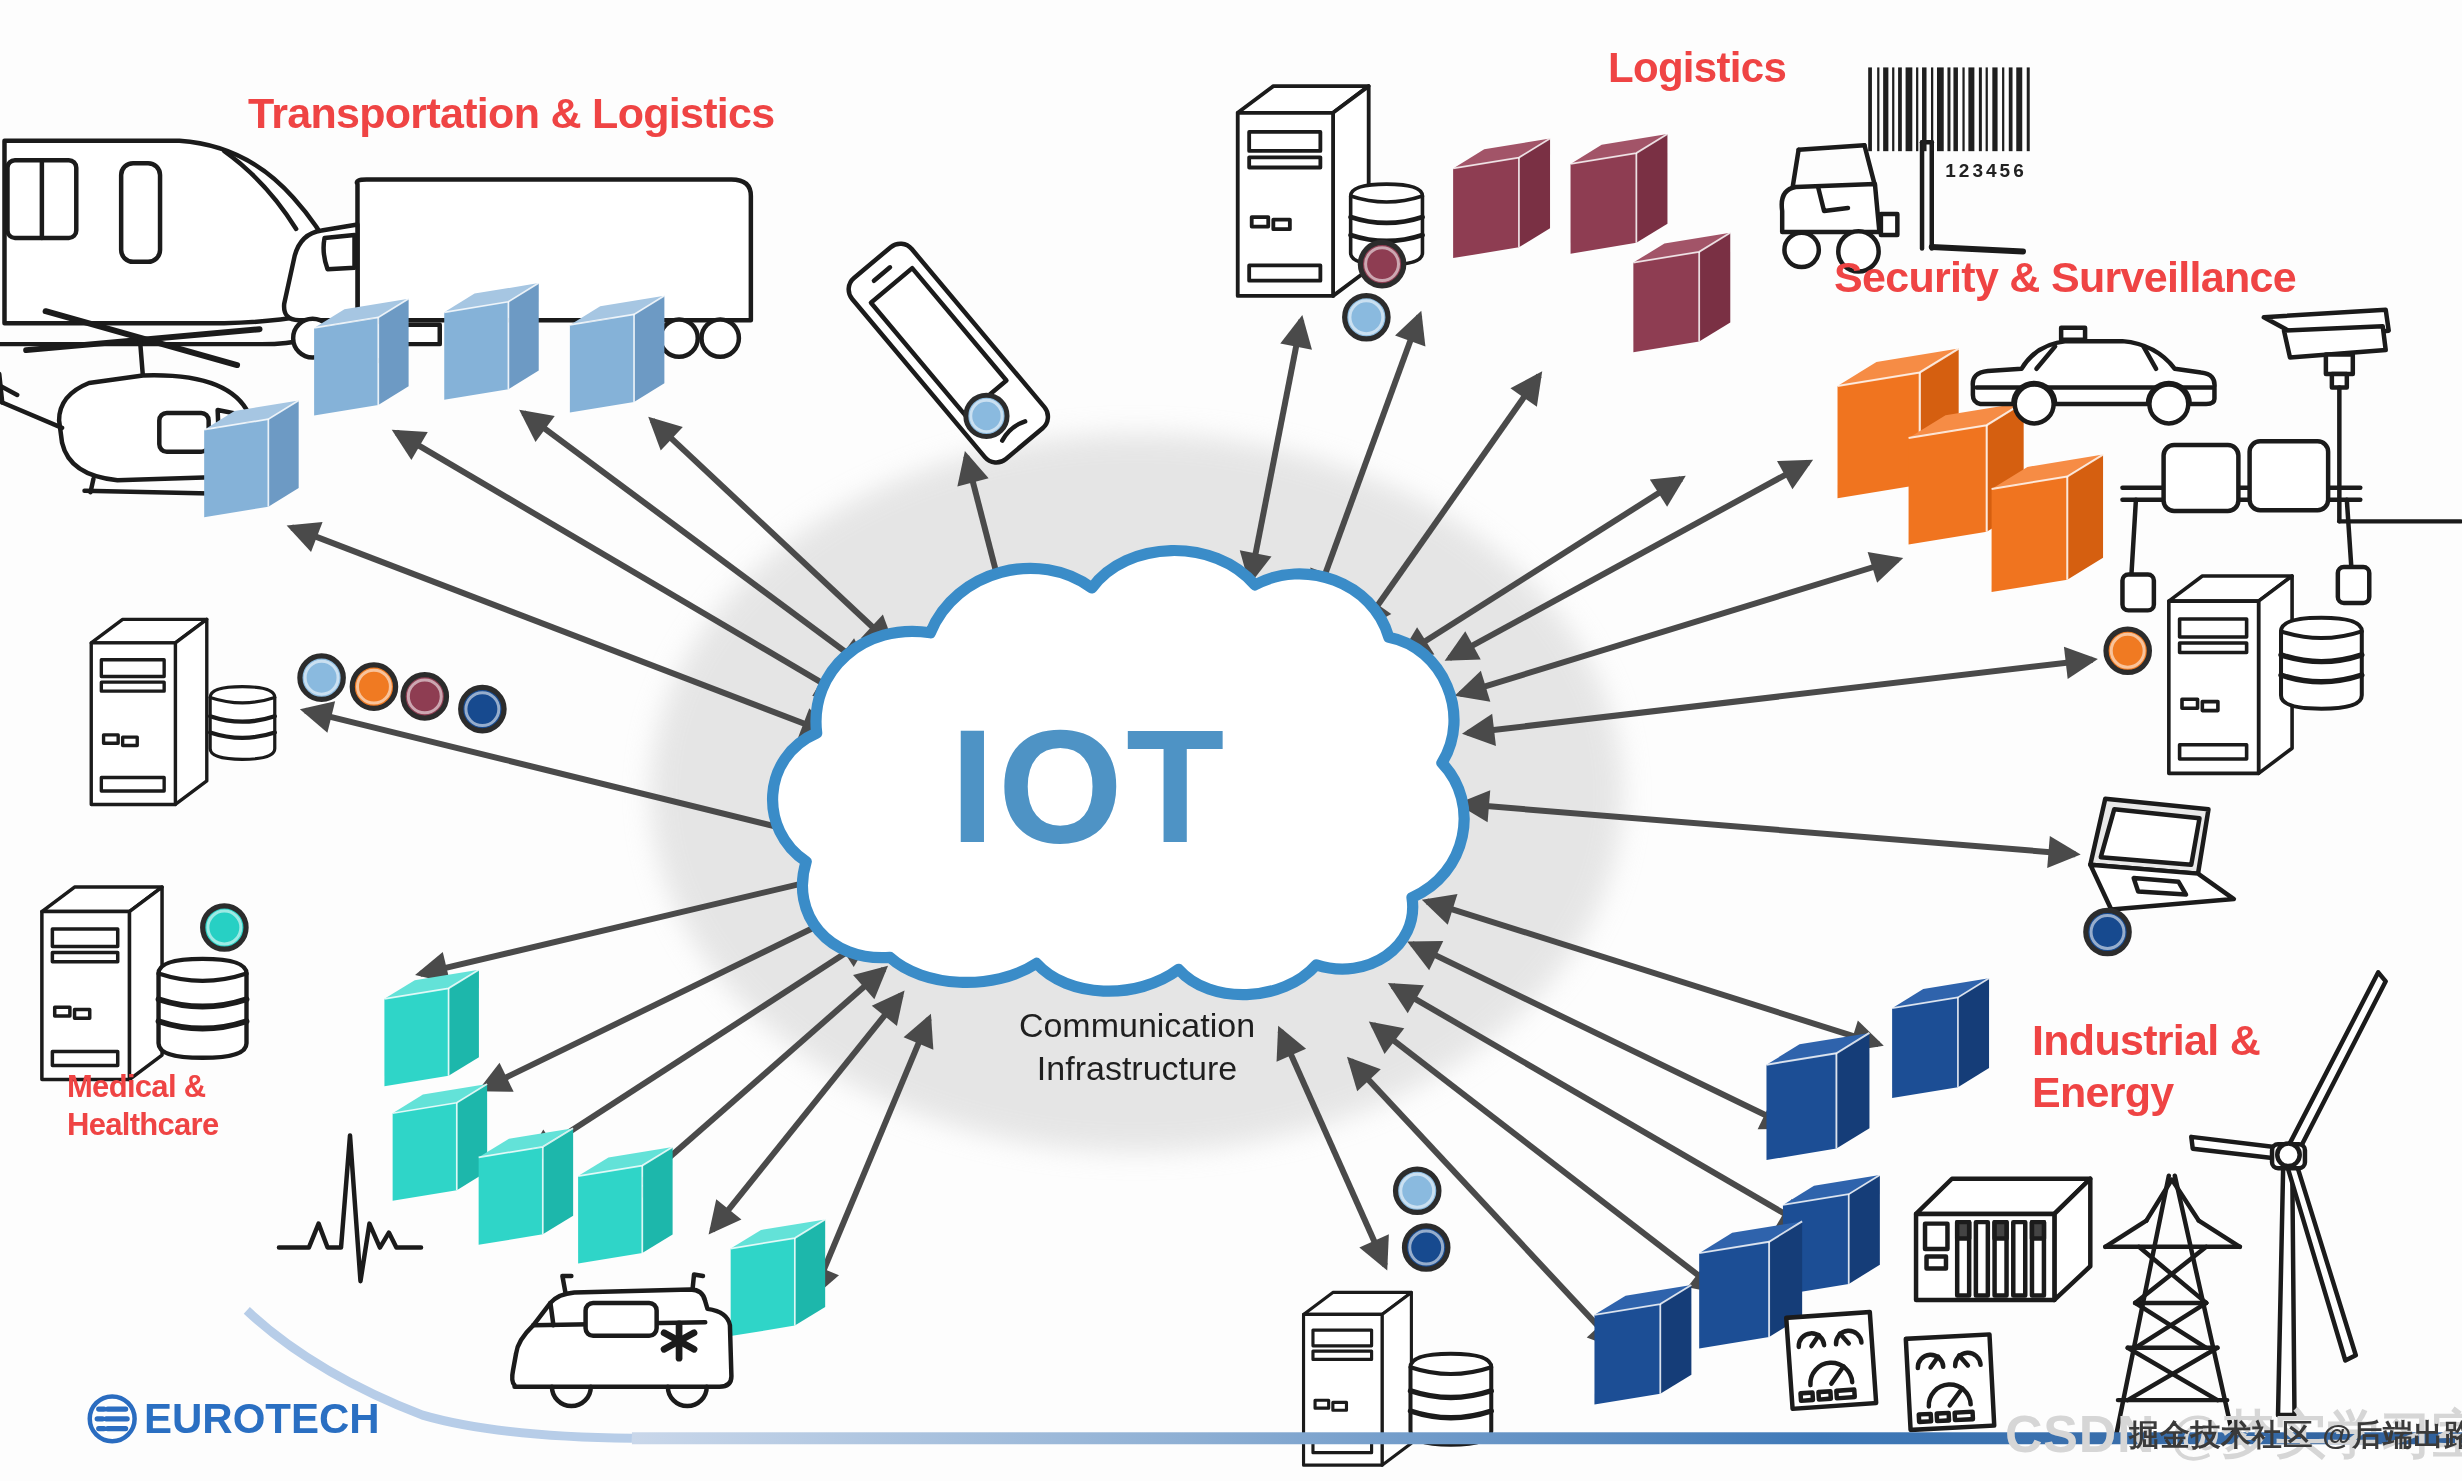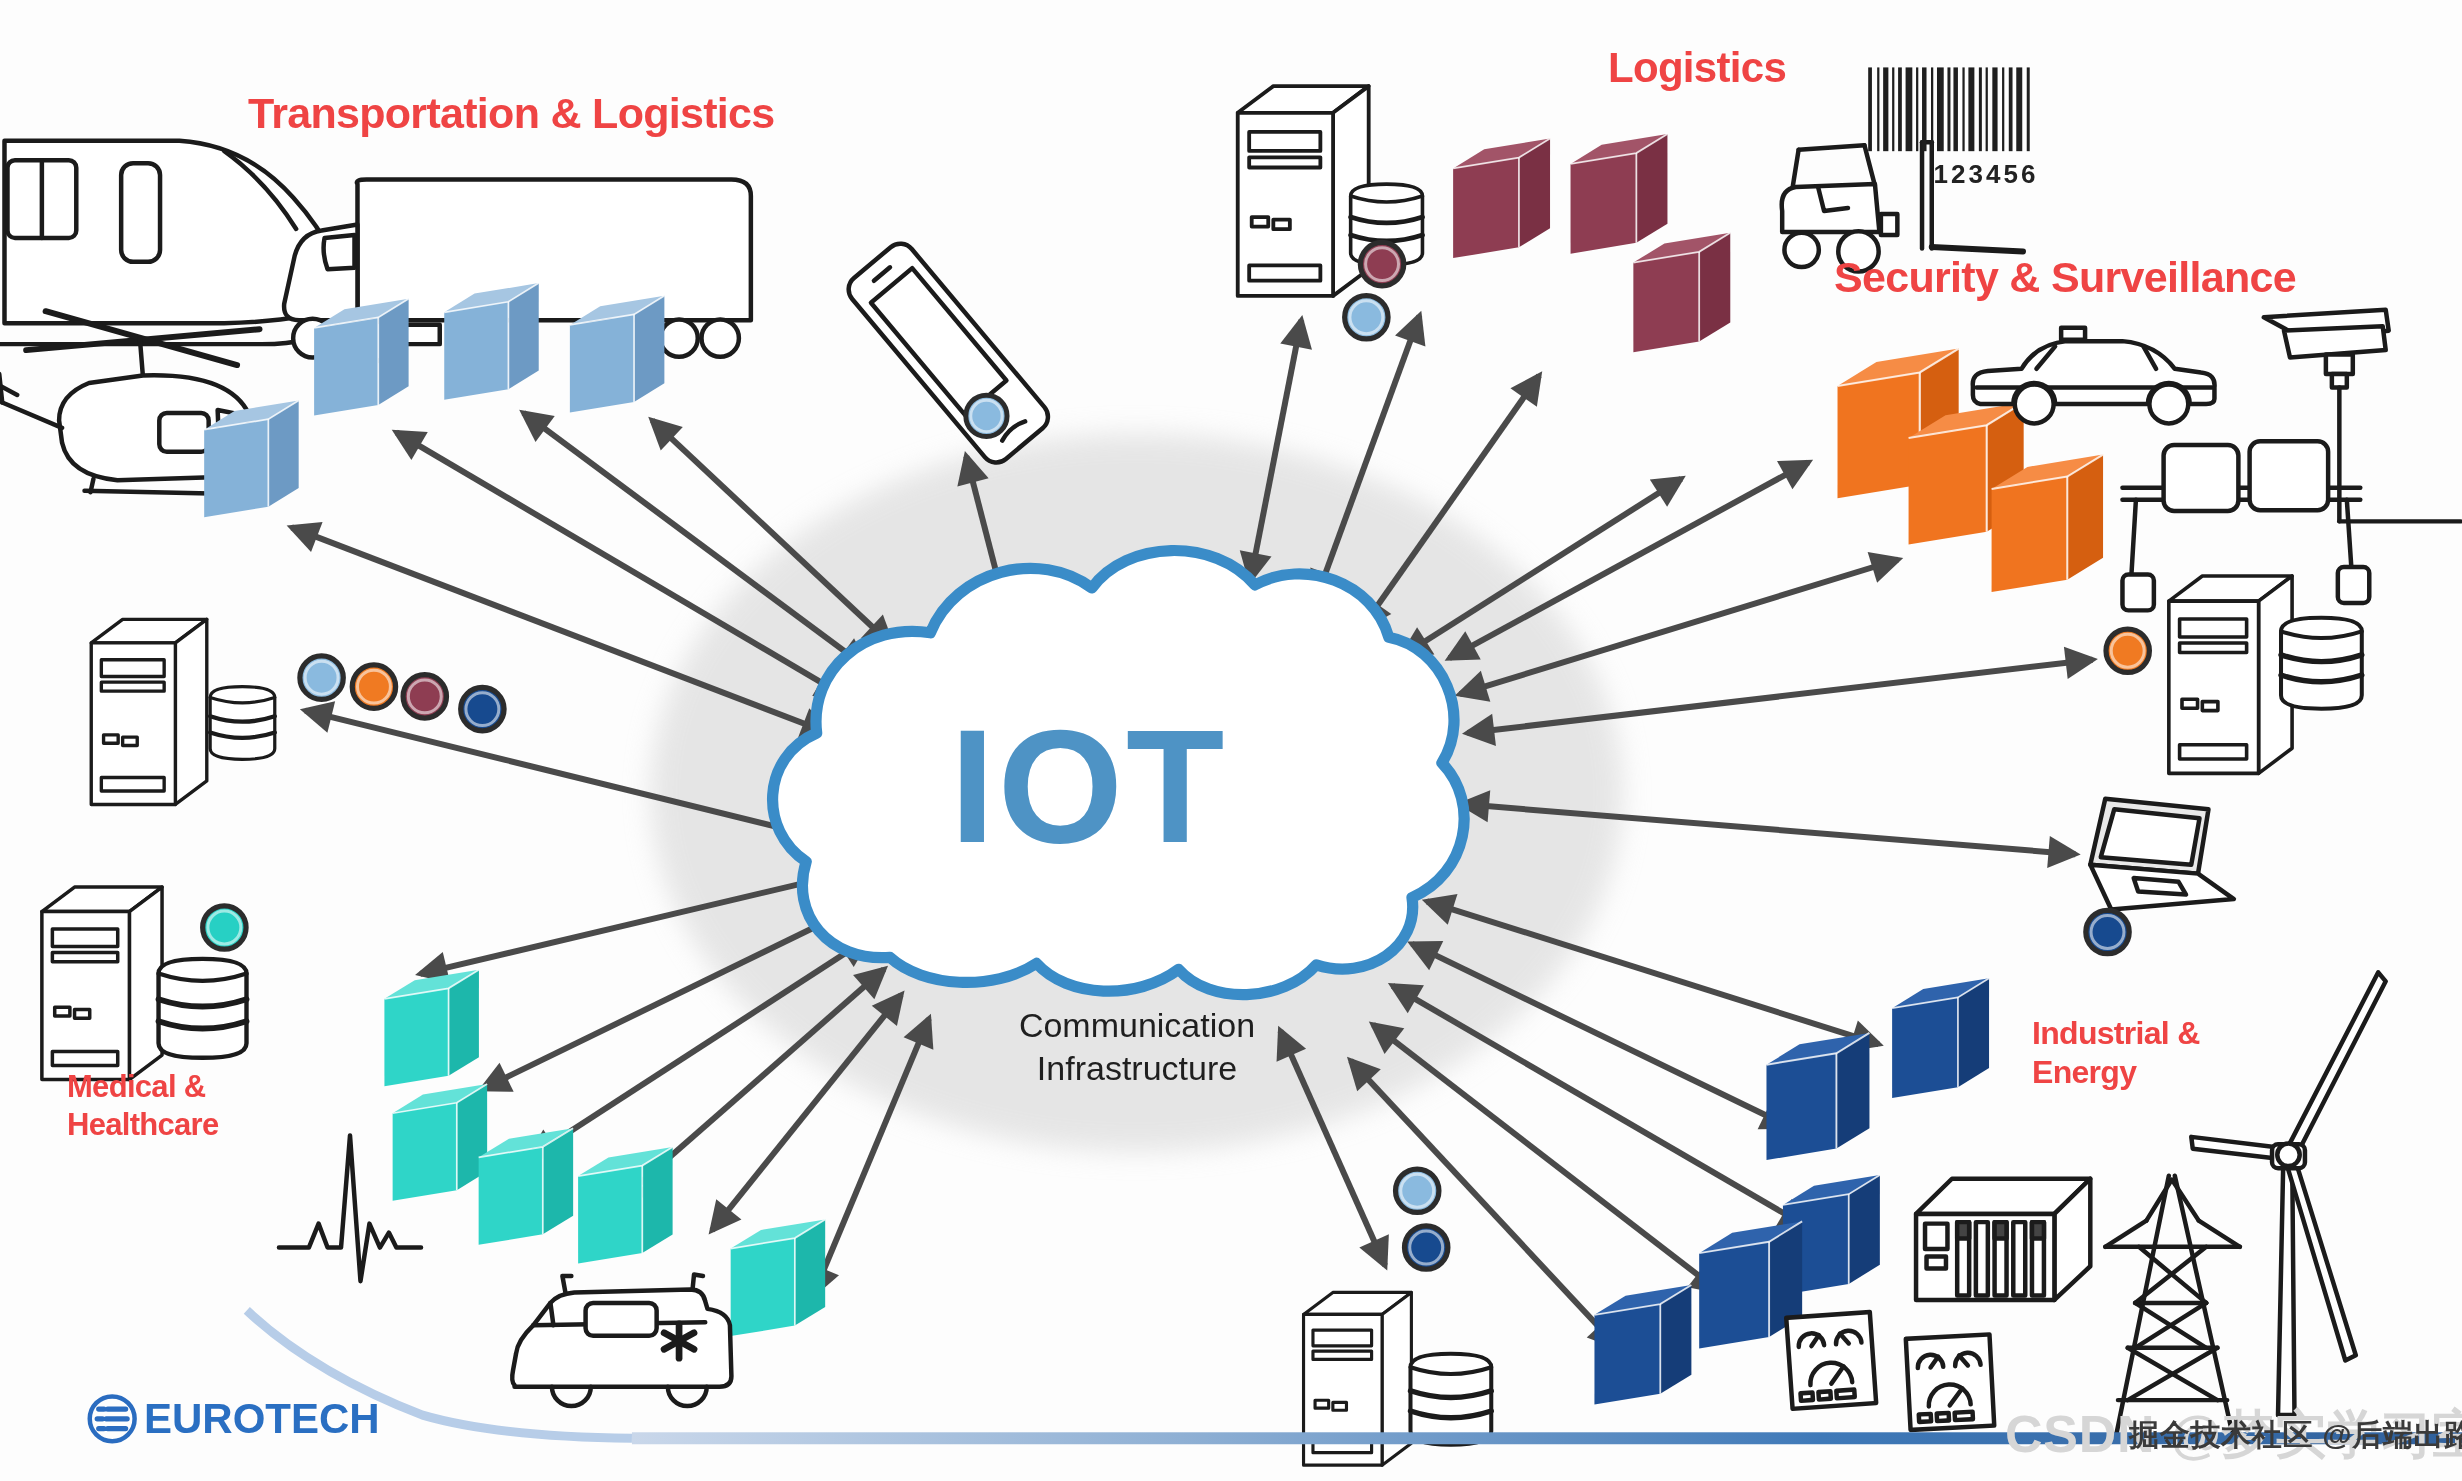--- a/index.html
+++ b/index.html
@@ -3,27 +3,27 @@
 <meta charset="utf-8">
 <style>
   html,body{margin:0;padding:0;background:#fff;}
   .stage{position:relative;width:2462px;height:1481px;overflow:hidden;background:#fdfdfd;
          font-family:"Liberation Sans", sans-serif;}
   .stage svg{position:absolute;left:0;top:0;}
   .lbl{position:absolute;color:#ef4444;font-weight:600;letter-spacing:-0.7px;line-height:1.22;white-space:nowrap;}
   .lbl-transport{left:248px;top:87px;font-size:43px;}
   .lbl-logistics{left:1608px;top:42px;font-size:42px;}
   .lbl-security{left:1834px;top:251px;font-size:43px;}
-  .lbl-industrial{left:2032px;top:1014px;font-size:32px;}
+  .lbl-industrial{left:2032px;top:1014px;font-size:43px;}
   .lbl-medical{left:67px;top:1068px;font-size:31px;}
   .lbl-iot{left:950px;top:688px;width:374px;text-align:left;font-size:161px;font-weight:700;
            color:#4e93c5;letter-spacing:3px;}
   .lbl-infra{left:950px;top:1004px;width:374px;text-align:center;font-size:34px;font-weight:500;
              color:#1f1f1f;letter-spacing:0;line-height:1.26;}
-  .lbl-barcode{left:1930px;top:159px;width:112px;text-align:center;font-size:26px;font-weight:700;
+  .lbl-barcode{left:1930px;top:159px;width:112px;text-align:center;font-size:19px;font-weight:700;
                color:#222;letter-spacing:3px;}
   .lbl-eurotech{left:144px;top:1393px;font-size:42px;font-weight:700;color:#2a6fc2;letter-spacing:0;}
   .wm-csdn{left:2005px;top:1403px;font-size:52px;font-weight:700;color:#d6d6d6;letter-spacing:0.7px;}
   .wm-juejin{left:2129px;top:1417px;font-size:30px;font-weight:700;color:#3a3a3a;letter-spacing:0.7px;}
   
   .cf{fill:var(--f);} .ct{fill:var(--t);} .cs{fill:var(--s);}
   .chl{fill:none;stroke:rgba(255,255,255,.8);stroke-width:3;}
   .cube-blue{--f:#85b2d8;--t:#a6c6e2;--s:#6d9ac4;}
   .cube-maroon{--f:#8e3d52;--t:#a25468;--s:#7a3044;}
   .cube-orange{--f:#f0741f;--t:#f68c45;--s:#d55f10;}

